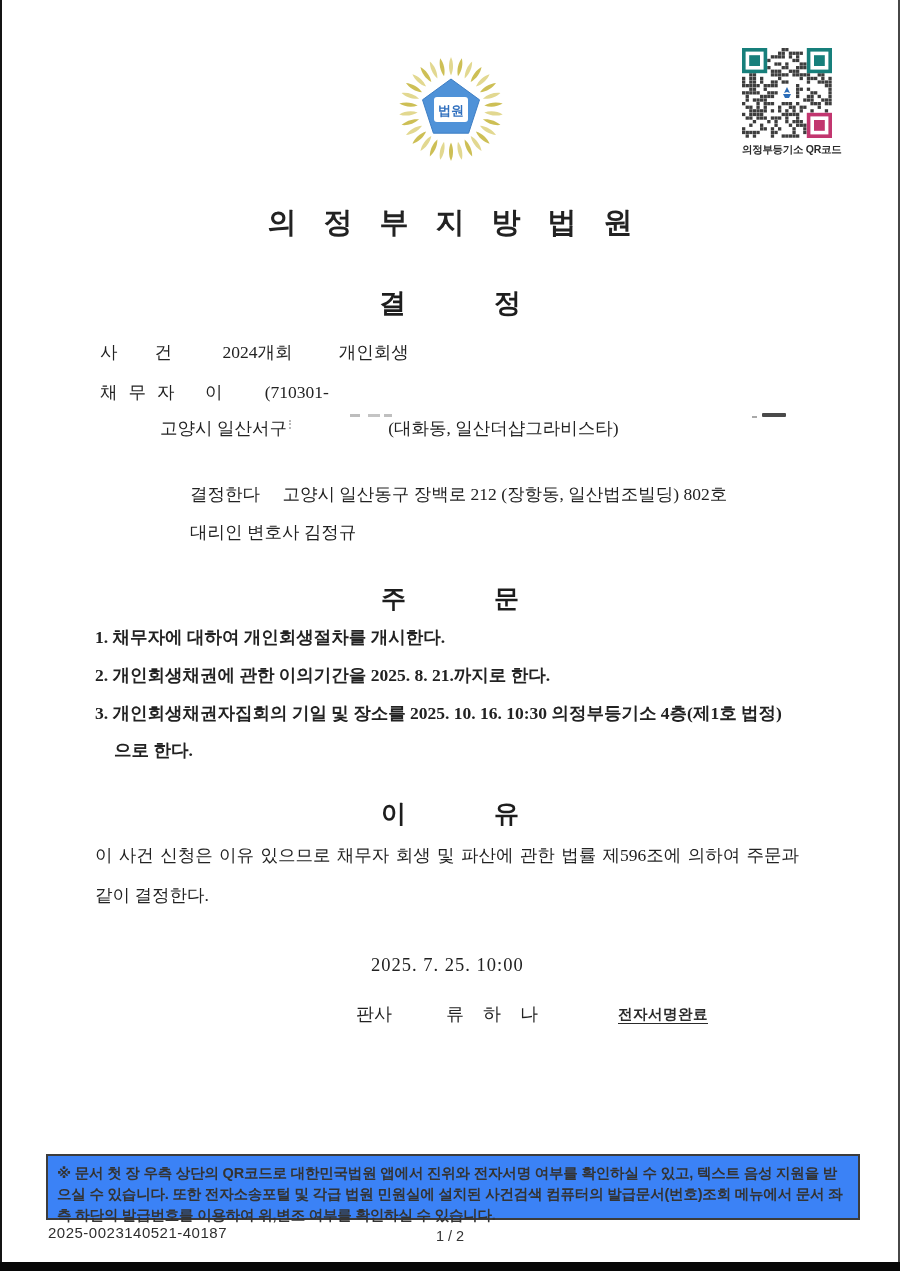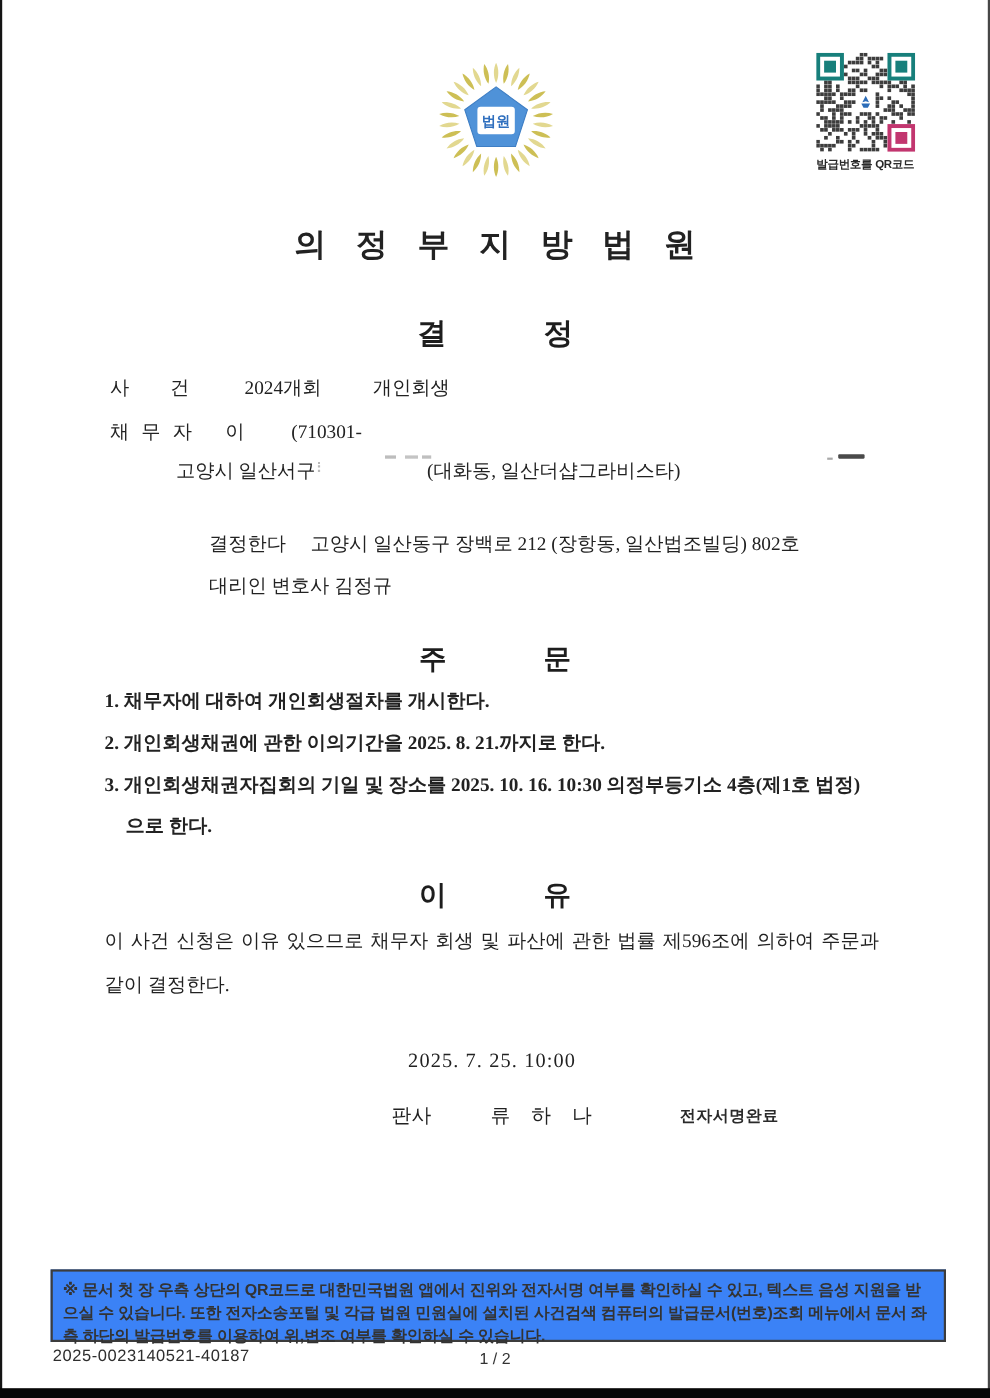--- a/index.html
+++ b/index.html
@@ -62,21 +62,21 @@
   .reason-body{
     left:95px;top:835px;width:704px;font-size:17.5px;font-weight:500;color:#222;
     line-height:40px;text-align:justify;word-break:keep-all;
   }
 
   .decision-date{left:371px;top:955px;font-size:18.5px;font-weight:500;letter-spacing:1px;text-align:right;}
   .judge-label{left:356px;top:1002px;font-size:18px;font-weight:500;}
   .judge-name{left:446px;top:1002px;font-size:18px;font-weight:500;letter-spacing:19px;}
   .esign{
     left:618px;top:1005px;font-size:14.5px;font-weight:700;letter-spacing:0.5px;
-    text-underline-offset:4px;color:#2a2a2a;
+    text-decoration:underline;text-underline-offset:4px;color:#2a2a2a;
   }
 
   
   .footer-box{
     left:46px;top:1154px;width:792px;height:48px;border:2px solid #3c3c3c;
     padding:7px 9px;background:#3b82f6;
   }
   .footer-notice{
     font-family:"Liberation Sans","DejaVu Sans",sans-serif;
     font-size:14.5px;font-weight:700;color:#333;line-height:21px;
@@ -371,21 +371,21 @@
       <rect x="54" y="86.4" width="3.3120000000000003" height="3.3120000000000003" fill="#3d3d3d"></rect>
       <rect x="1.8" y="1.8" width="21.6" height="21.6" fill="none" stroke="#177f7b" stroke-width="3.6"></rect>
       <rect x="7.2" y="7.2" width="10.8" height="10.8" fill="#177f7b"></rect>
       <rect x="66.6" y="1.8" width="21.6" height="21.6" fill="none" stroke="#177f7b" stroke-width="3.6"></rect>
       <rect x="72" y="7.2" width="10.8" height="10.8" fill="#177f7b"></rect>
       <rect x="66.6" y="66.6" width="21.6" height="21.6" fill="none" stroke="#c2366f" stroke-width="3.6"></rect>
       <rect x="72" y="72" width="10.8" height="10.8" fill="#c2366f"></rect>
       <circle cx="45" cy="45" r="8" fill="#ffffff"></circle>
       <path d="M45 39 L48 45 L45 44 L42 45 Z M41 46 L49 46 L47 50 L43 50 Z" fill="#2b6cb8"></path>
     </svg>
-  <div class="qr-caption">발급번호를 QR코드</div>
+  <div class="qr-caption">의정부등기소 QR코드</div>
 </div>
 
 <div class="abs court-title">의정부지방법원</div>
 <div class="abs doc-type">결정</div>
 
 <div class="abs bodytext row-case">
   <span class="label-case">사건</span>
   <span class="val-offset" style="margin-left:9px;">2024개회</span>
   <span class="val-offset" style="margin-left:42px;">개인회생</span>
 </div>

